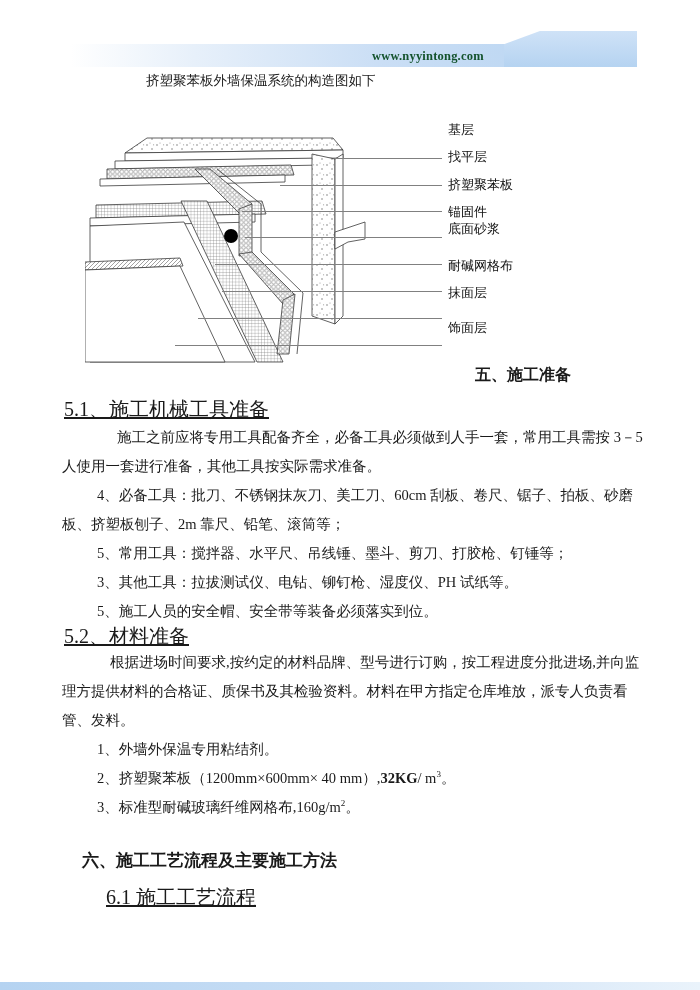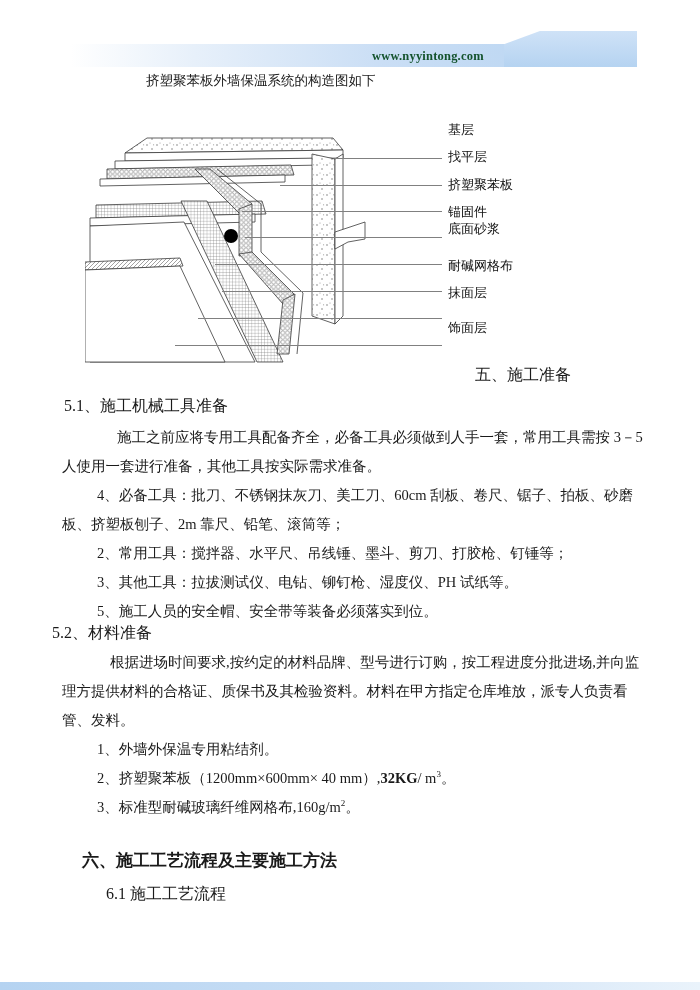--- a/index.html
+++ b/index.html
@@ -15,22 +15,22 @@
   .hdr-step{left:504px;top:31px;width:133px;height:36px;
     background:linear-gradient(180deg,#cfe2f7 0%,#b5d3f1 100%);
     clip-path:polygon(0 37%,27% 0,100% 0,100% 100%,0 100%);}
   .hdr-url{left:372px;top:49px;font-size:12.5px;font-weight:600;color:#14532d;letter-spacing:.2px;}
   
   .ftr-band{left:0;top:982px;width:700px;height:8px;
     background:linear-gradient(90deg,#b5d3f1 0%,#cde1f6 60%,#eaf3fb 100%);}
   
   .intro{left:146px;top:72px;font-size:13.5px;}
   .body-line{font-size:14.5px;}
-  .h-sub{font-size:16px;}
-  .h-big{font-size:16px;font-weight:normal;}
+  .h-sub{font-size:20px;text-decoration:underline;}
+  .h-big{font-size:16px;font-weight:bold;}
   .h-big6{font-size:17px;font-weight:bold;}
   sup{font-size:9px;}
   .b{font-weight:bold;}
   
   .figure{left:0;top:112px;width:700px;height:260px;}
   .fig-svg{position:absolute;left:85px;top:0;}
   .ldr{position:absolute;height:1px;background:#808080;}
   .fig-label{position:absolute;left:448px;font-size:13px;color:#111;white-space:nowrap;}
 </style>
 </head>
@@ -119,25 +119,25 @@
 
 <div class="abs h-big" style="left:475px;top:365px;">五、施工准备</div>
 
 <div class="abs h-sub" style="left:64px;top:396px;">5.1、施工机械工具准备</div>
 
 <div class="abs body-line" style="left:117px;top:428px;">施工之前应将专用工具配备齐全，必备工具必须做到人手一套，常用工具需按 3－5</div>
 <div class="abs body-line" style="left:62px;top:457px;">人使用一套进行准备，其他工具按实际需求准备。</div>
 
 <div class="abs body-line" style="left:97px;top:486px;">4、必备工具：批刀、不锈钢抹灰刀、美工刀、60cm 刮板、卷尺、锯子、拍板、砂磨</div>
 <div class="abs body-line" style="left:62px;top:515px;">板、挤塑板刨子、2m 靠尺、铅笔、滚筒等；</div>
-<div class="abs body-line" style="left:97px;top:544px;">2、常用工具：搅拌器、水平尺、吊线锤、墨斗、剪刀、打胶枪、钉锤等；</div>
+<div class="abs body-line" style="left:97px;top:544px;">5、常用工具：搅拌器、水平尺、吊线锤、墨斗、剪刀、打胶枪、钉锤等；</div>
 <div class="abs body-line" style="left:97px;top:573px;text-align:center;">3、其他工具：拉拔测试仪、电钻、铆钉枪、湿度仪、PH 试纸等。</div>
 <div class="abs body-line" style="left:97px;top:602px;">5、施工人员的安全帽、安全带等装备必须落实到位。</div>
 
-<div class="abs h-sub" style="left:52px;top:623px;">5.2、材料准备</div>
+<div class="abs h-sub" style="left:64px;top:623px;">5.2、材料准备</div>
 
 <div class="abs body-line" style="left:110px;top:653px;">根据进场时间要求,按约定的材料品牌、型号进行订购，按工程进度分批进场,并向监</div>
 <div class="abs body-line" style="left:62px;top:682px;">理方提供材料的合格证、质保书及其检验资料。材料在甲方指定仓库堆放，派专人负责看</div>
 <div class="abs body-line" style="left:62px;top:711px;">管、发料。</div>
 
 <div class="abs body-line" style="left:97px;top:740px;">1、外墙外保温专用粘结剂。</div>
 <div class="abs body-line" style="left:97px;top:769px;"><span>2、挤塑聚苯板（1200mm×600mm× 40 mm）,</span><span class="b">32KG</span><span>/ m</span><sup>3</sup><span>。</span></div>
 <div class="abs body-line" style="left:97px;top:798px;"><span>3、标准型耐碱玻璃纤维网格布,160g/m</span><sup>2</sup><span>。</span></div>
 
 <div class="abs h-big6" style="left:82px;top:849px;">六、施工工艺流程及主要施工方法</div>

